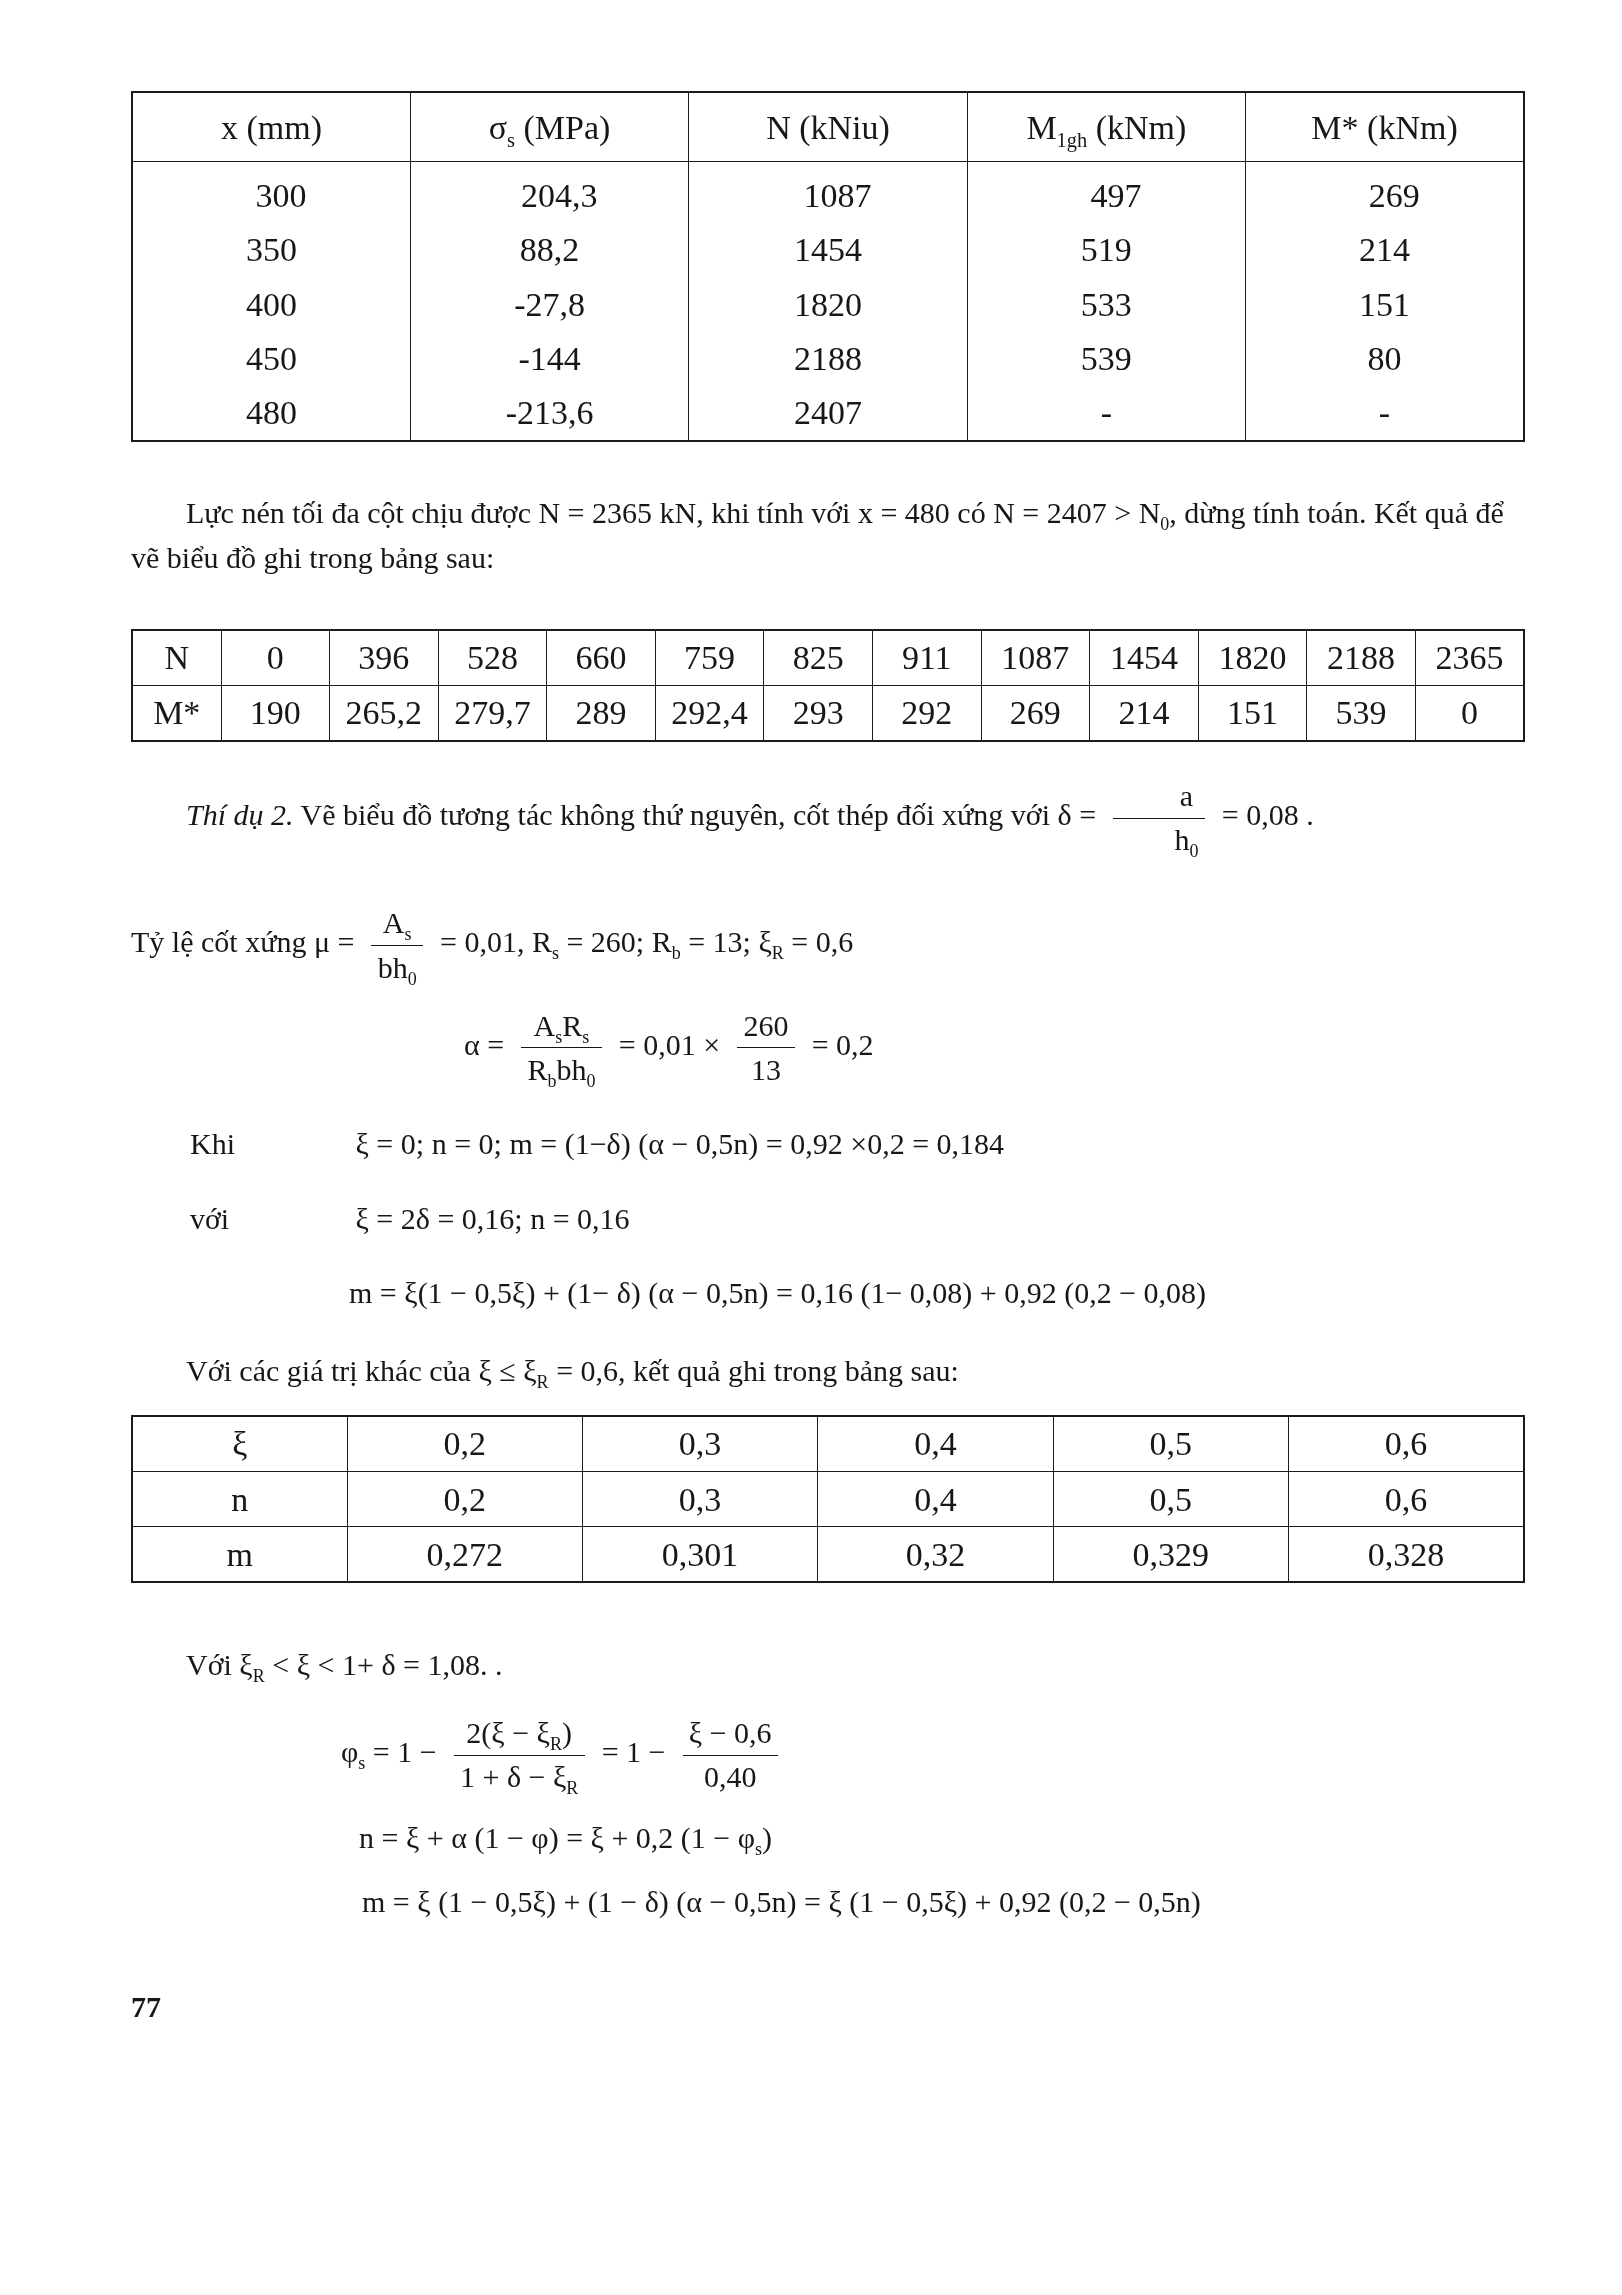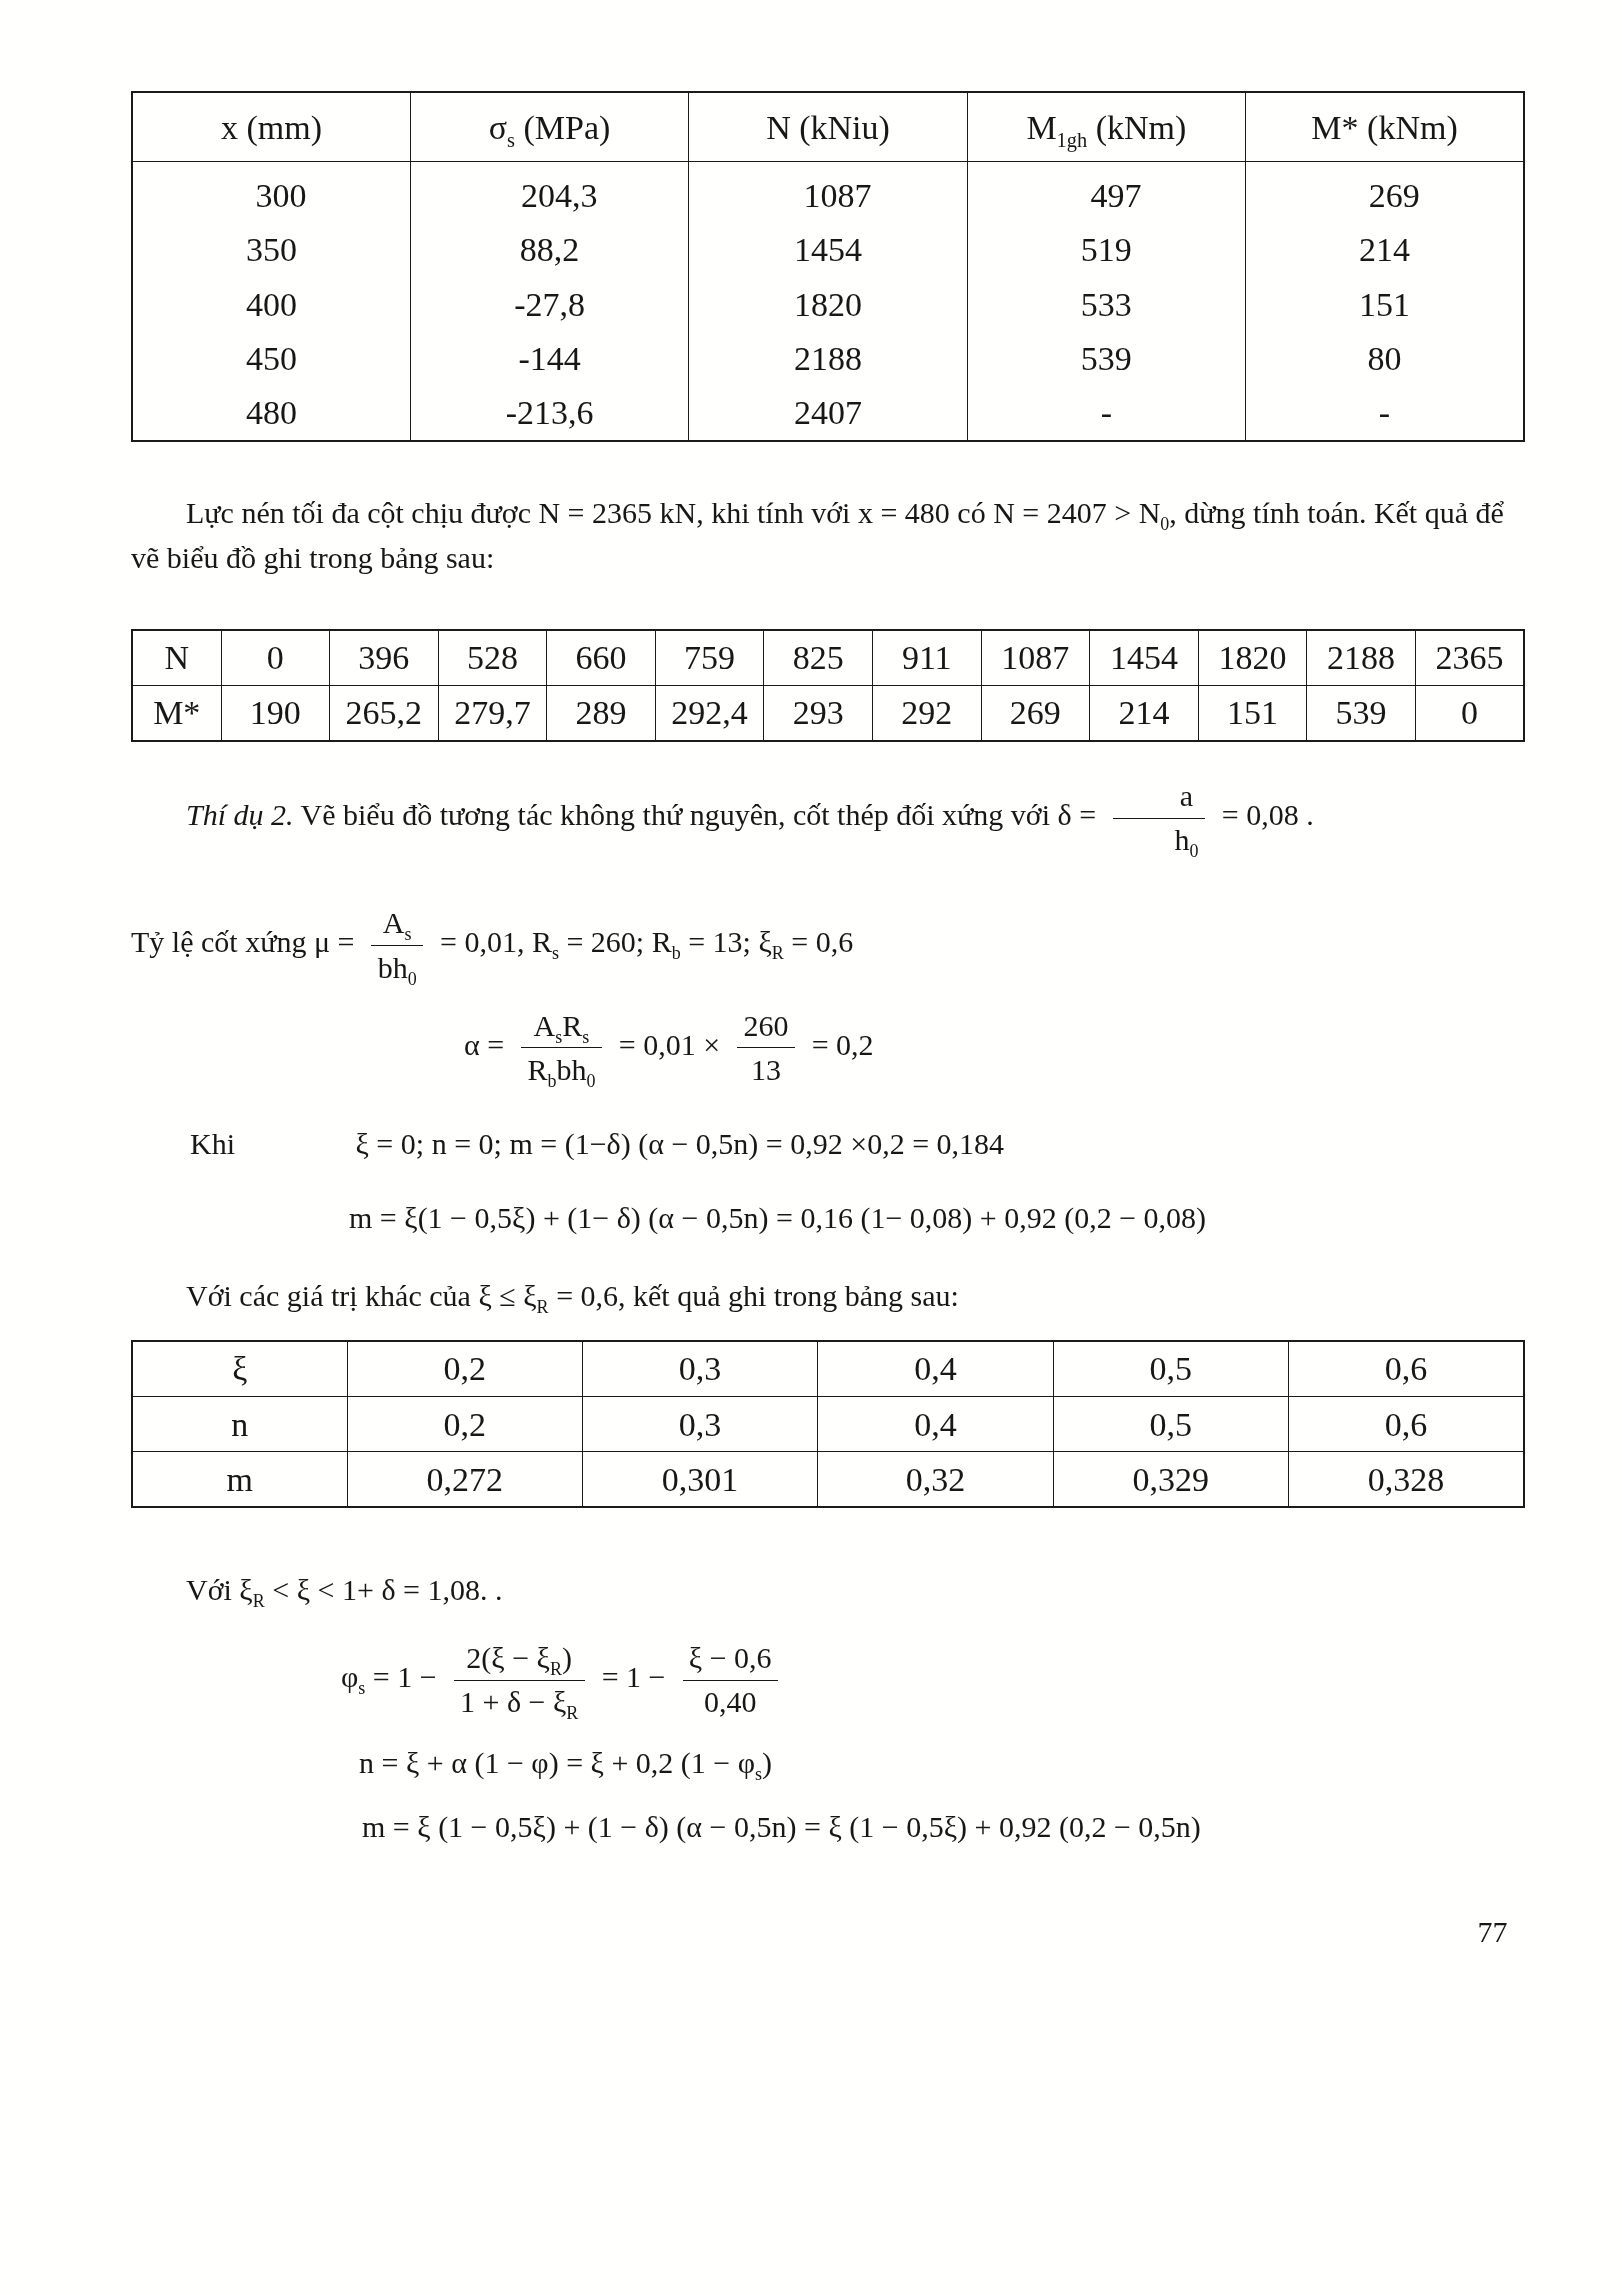--- a/index.html
+++ b/index.html
@@ -69,21 +69,21 @@
   .sec-khi     { margin-top: 33px; padding-left: 59px; }
   .sec-voi     { margin-top: 30px; padding-left: 59px; }
   .sec-m1      { margin-top: 28.5px; padding-left: 218px; }
   .sec-m2      { margin-top: 25px; padding-left: 218px; }
   .sec-otherv  { margin-top: 33px; }
   .sec-table3  { margin-top: 22px; }
   .sec-range2  { margin-top: 59px; }
   .sec-phi     { margin-top: 27px; padding-left: 210px; }
   .sec-n       { margin-top: 19px; padding-left: 228px; }
   .sec-mfinal  { margin-top: 19px; padding-left: 231px; }
-  .sec-pagenum { margin-top: 60px; text-align: right; padding-right: 17.4px; }
+  .sec-pagenum { margin-top: 60px; text-align: left; padding-right: 17.4px; font-weight: bold; }
 </style>
 </head>
 <body>
 
 <div class="page">
 
   <table class="table1">
     <thead>
       <tr>
         <th><span>x (mm)</span></th>
@@ -205,20 +205,24 @@
     </span>
     <span>= 0,2</span>
   </div>
 
 
   <p class="para sec-khi">
     <span class="hang-label">Khi</span>
     <span>ξ = 0; n = 0; m = (1−δ) (α − 0,5n) = 0,92 ×0,2 = 0,184</span>
   </p>
 
+  <p class="para sec-voi">
+    <span class="hang-label">với</span>
+    <span>ξ = 2δ = 0,16; n = 0,16</span>
+  </p>
 
   <p class="para sec-m1"><span>m = ξ(1 − 0,5ξ) + (1− δ) (α − 0,5n) = 0,16 (1− 0,08) + 0,92 (0,2 − 0,08)</span></p>
 
   <p class="para indent sec-otherv"><span>Với các giá trị khác của ξ ≤ ξ</span><sub>R</sub><span> = 0,6, kết quả ghi trong bảng sau:</span></p>
 
   <table class="table3 sec-table3">
     <colgroup>
         <col class="c-label3">
         <col span="5">
       </colgroup>

